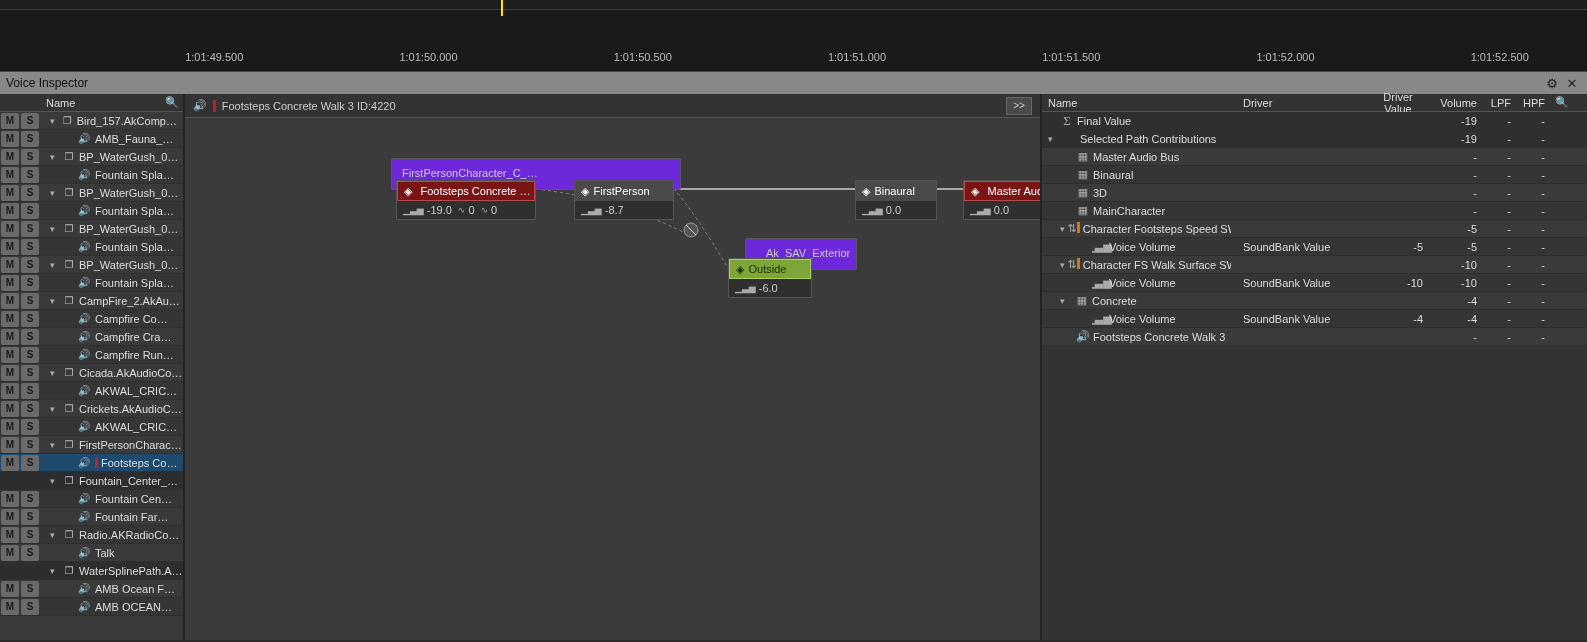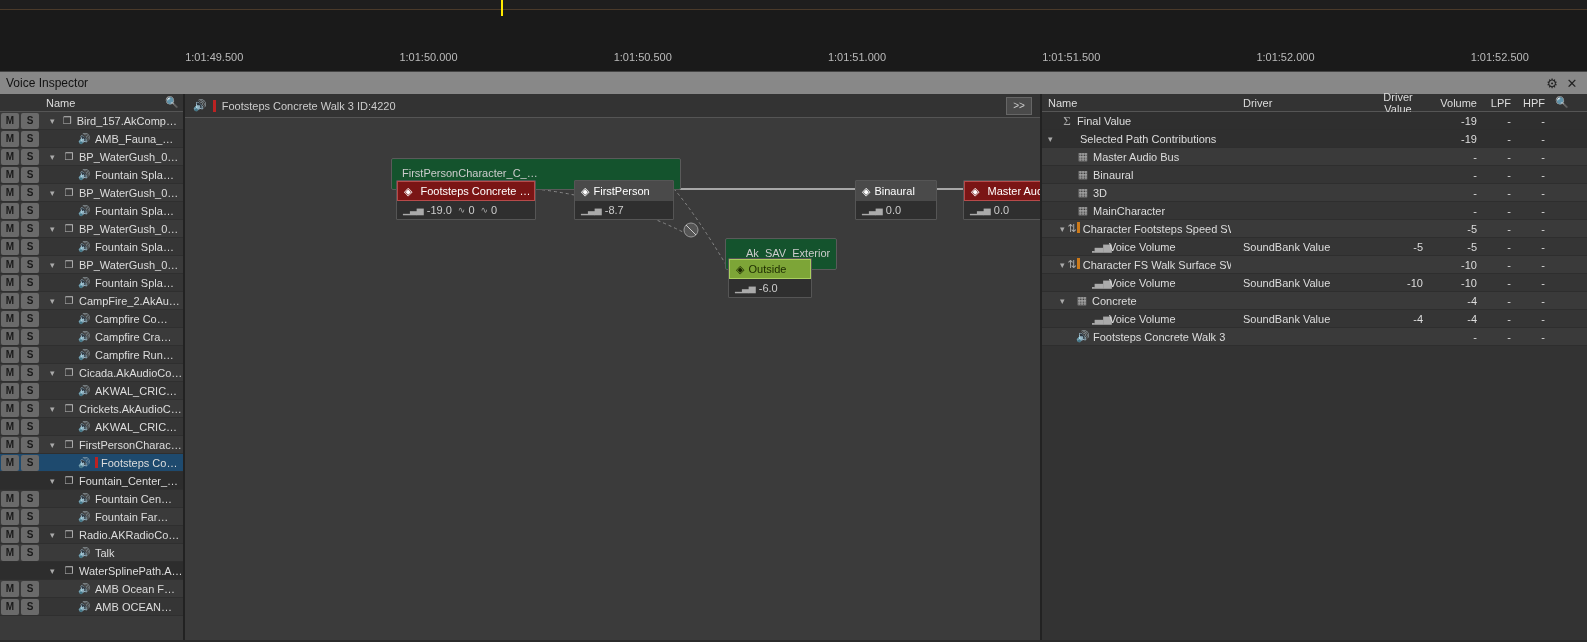--- a/index.html
+++ b/index.html
@@ -91,21 +91,21 @@
 }
 .graph-head .red-stub { width: 3px; height: 12px; background: #bb2222; margin-right: 0; }
 .graph-head .skip-btn {
   width: 26px; height: 18px; background: #4a4a4a; border: 1px solid #666;
   display: flex; align-items: center; justify-content: center; font-size: 10px;
 }
 .graph-canvas {
   flex: 1; position: relative; background: #3b3b3b; overflow: hidden;
 }
 .node-group {
-  position: absolute; border: 1px solid #5a5a5a; background: #14532d;
+  position: absolute; border: 1px solid #5a5a5a; background: #6d28d9;
   padding: 4px; border-radius: 2px;
 }
 .node-group .group-title { font-size: 11px; color: #ccc; padding: 4px 6px 6px 6px; }
 .node {
   width: 140px; border: 1px solid #555;
   background: #4a4a4a; border-radius: 1px;
 }
 .node.red .node-head { background: #7a1515; border: 1px solid #b74a4a; }
 .node .node-head {
   height: 20px; display: flex; align-items: center; padding: 0 6px;
@@ -458,21 +458,21 @@
         <line x1="489" y1="71" x2="670" y2="71" stroke="#ccc" stroke-width="1.5"></line>
         <line x1="752" y1="71" x2="778" y2="71" stroke="#ccc" stroke-width="1.5"></line>
         <path d="M351 71 Q430 80 500 115" stroke="#888" stroke-width="1" stroke-dasharray="3,3" fill="none"></path>
         <path d="M489 71 Q510 95 543 150" stroke="#888" stroke-width="1" stroke-dasharray="3,3" fill="none"></path>
         <circle cx="506" cy="112" r="7" fill="#555" stroke="#999"></circle>
         <line x1="501" y1="107" x2="511" y2="117" stroke="#ccc"></line>
       </svg>
     <div class="node-group" style="left: 206px; top: 40px; width: 290px;">
           <div class="group-title">FirstPersonCharacter_C_…</div>
         </div>
-        <div class="node-group" style="left: 540px; top: 120px; width: 112px; padding-left: 14px;">
+        <div class="node-group" style="left: 560px; top: 120px; width: 112px; padding-left: 14px;">
           <div class="group-title">Ak_SAV_Exterior</div>
         </div>
         <div class="node red" style="position: absolute; left: 211px; top: 62px; width: 140px;">
           <div class="node-head">
             <span>◈</span>
             <span class="red-stub" style="background: rgb(255, 255, 255);"></span>
             <span>Footsteps Concrete …</span>
           </div>
           <div class="node-body">
             <span class="metric">

